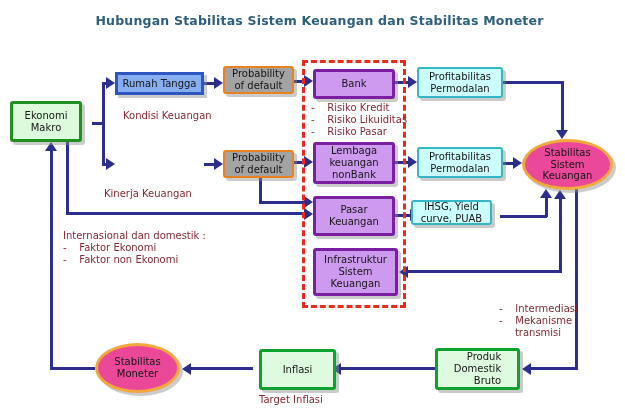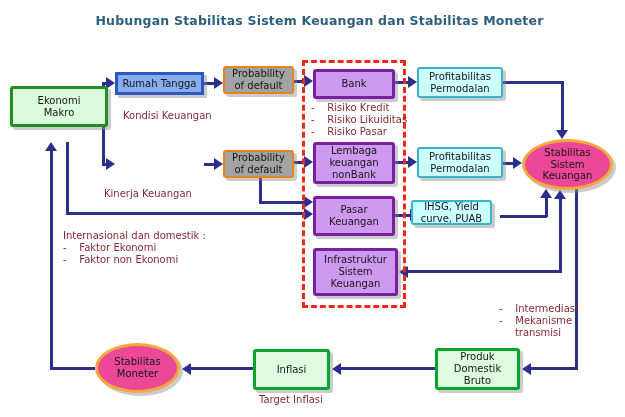--- a/index.html
+++ b/index.html
@@ -11,21 +11,21 @@
     position:absolute; left:7px; top:13px; width:100%; text-align:center;
     color:#2D5F7E; font-size:12.5px; letter-spacing:.2px;font-weight:bold;
   }
   .box {
     position:absolute; display:flex; align-items:center; justify-content:center;
     text-align:center; white-space:pre-line; font-size:10px; line-height:1.18;
     color:#151515; border-radius:3px; box-shadow:3px 3px 0 rgba(140,140,140,.45);
     z-index:2; box-sizing:border-box;
   }
   .green-d { background:#DCFADC; border:3px solid #1F8F1F; }
-  .green-b { background:#DFFBDF; border:3px solid #0AA32B; }
+  .green-b { background:#DFFBDF; border:3px solid #0AA32B;text-align:right; }
   .blue    { background:#86AEF0; border:3px solid #2E56C0; border-radius:0; }
   .orange  { background:#a3a3a3; border:2px solid #E8821E; }
   .purple  { background:#CD9AEF; border:3px solid #7B1FA2; }
   .cyan    { background:#CCFFFF; border:2px solid #35B6C9; }
   .ellipse { background:#ec4899; border:3px solid #F2A83B; border-radius:50%; }
   .lbl {
     position:absolute; color:#862832; font-size:10px; line-height:1.18;
     white-space:pre; z-index:2;
   }
   .dashed-box {
@@ -41,21 +41,21 @@
 </style>
 </head>
 <body>
 
 <div class="stage">
 
   <div class="title">Hubungan Stabilitas Sistem Keuangan dan Stabilitas Moneter</div>
 
   <div class="dashed-box" style="left:302px;top:60px;width:104px;height:248px"></div>
 
-  <div class="box green-d" style="left:10px;top:86px;width:98px;height:41px">Ekonomi
+  <div class="box green-d" style="left:10px;top:101px;width:72px;height:41px">Ekonomi
 Makro</div>
   <div class="box blue" style="left:115px;top:72px;width:89px;height:23px">Rumah Tangga</div>
   <div class="box orange" style="left:223px;top:66px;width:71px;height:28px">Probability
 of default</div>
   <div class="box orange" style="left:223px;top:150px;width:71px;height:28px">Probability
 of default</div>
   <div class="box purple" style="left:313px;top:142px;width:82px;height:42px">Lembaga
 keuangan
 nonBank</div>
   <div class="box purple" style="left:313px;top:69px;width:82px;height:30px">Bank</div>
@@ -68,21 +68,21 @@
 Permodalan</div>
   <div class="box cyan" style="left:417px;top:147px;width:86px;height:31px">Profitabilitas
 Permodalan</div>
   <div class="box cyan" style="left:411px;top:200px;width:81px;height:25px">IHSG, Yield
 curve, PUAB</div>
   <div class="box ellipse" style="left:522px;top:139px;width:91px;height:51px">Stabilitas
 Sistem
 Keuangan</div>
   <div class="box ellipse" style="left:95px;top:343px;width:85px;height:50px">Stabilitas
 Moneter</div>
-  <div class="box green-b" style="left:253px;top:349px;width:77px;height:41px">Inflasi</div>
+  <div class="box green-b" style="left:259px;top:349px;width:77px;height:41px">Inflasi</div>
   <div class="box green-b" style="left:435px;top:348px;width:85px;height:42px">Produk
 Domestik
 Bruto</div>
 
   <div class="lbl" style="left:123px;top:110px">Kondisi Keuangan</div>
   <div class="lbl" style="left:104px;top:188px">Kinerja Keuangan</div>
   <div class="lbl" style="left:311px;top:102px;z-index:4">-    Risiko Kredit
 -    Risiko Likuiditas
 -    Risiko Pasar</div>
   <div class="lbl" style="left:63px;top:230px">Internasional dan domestik :

